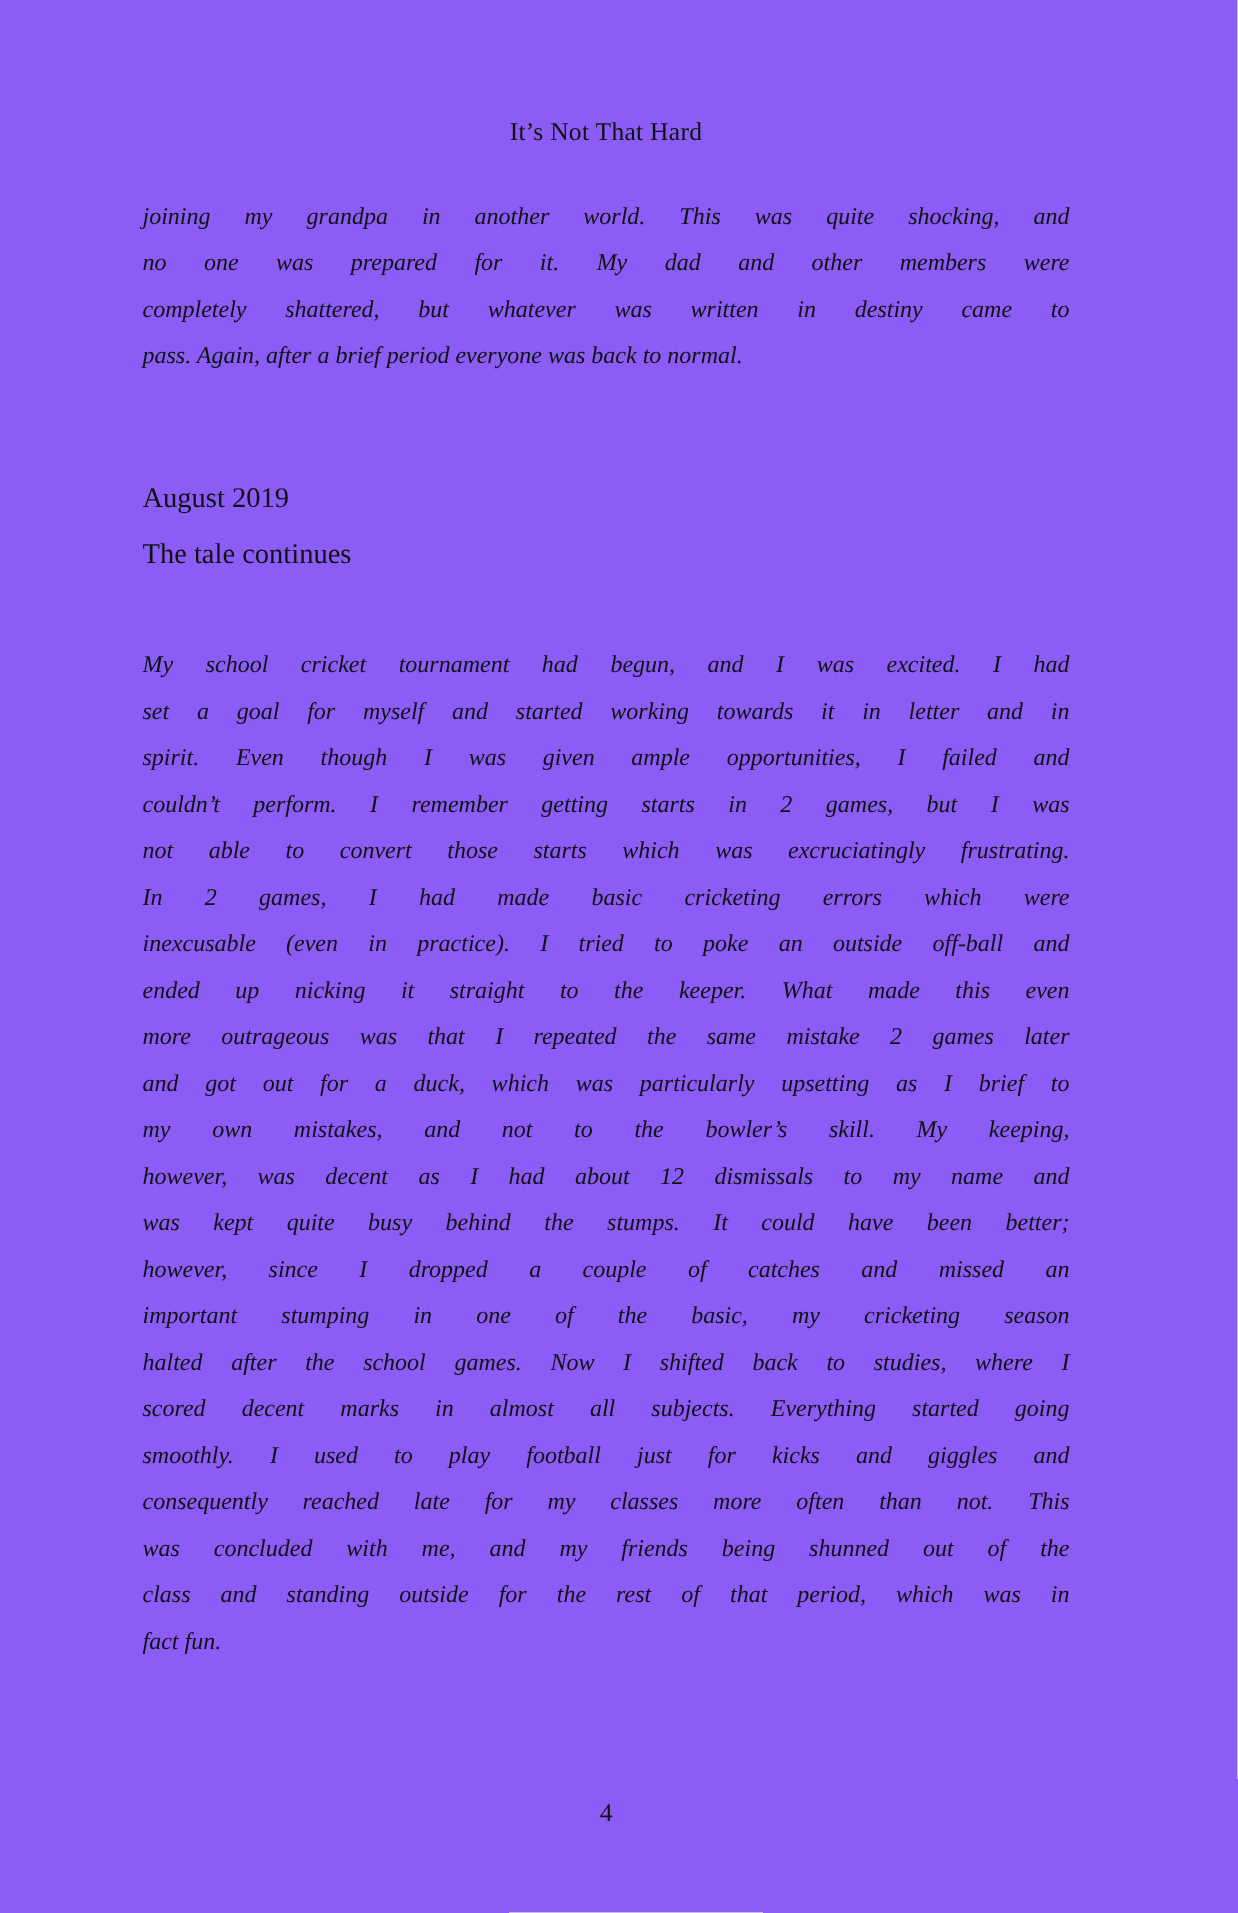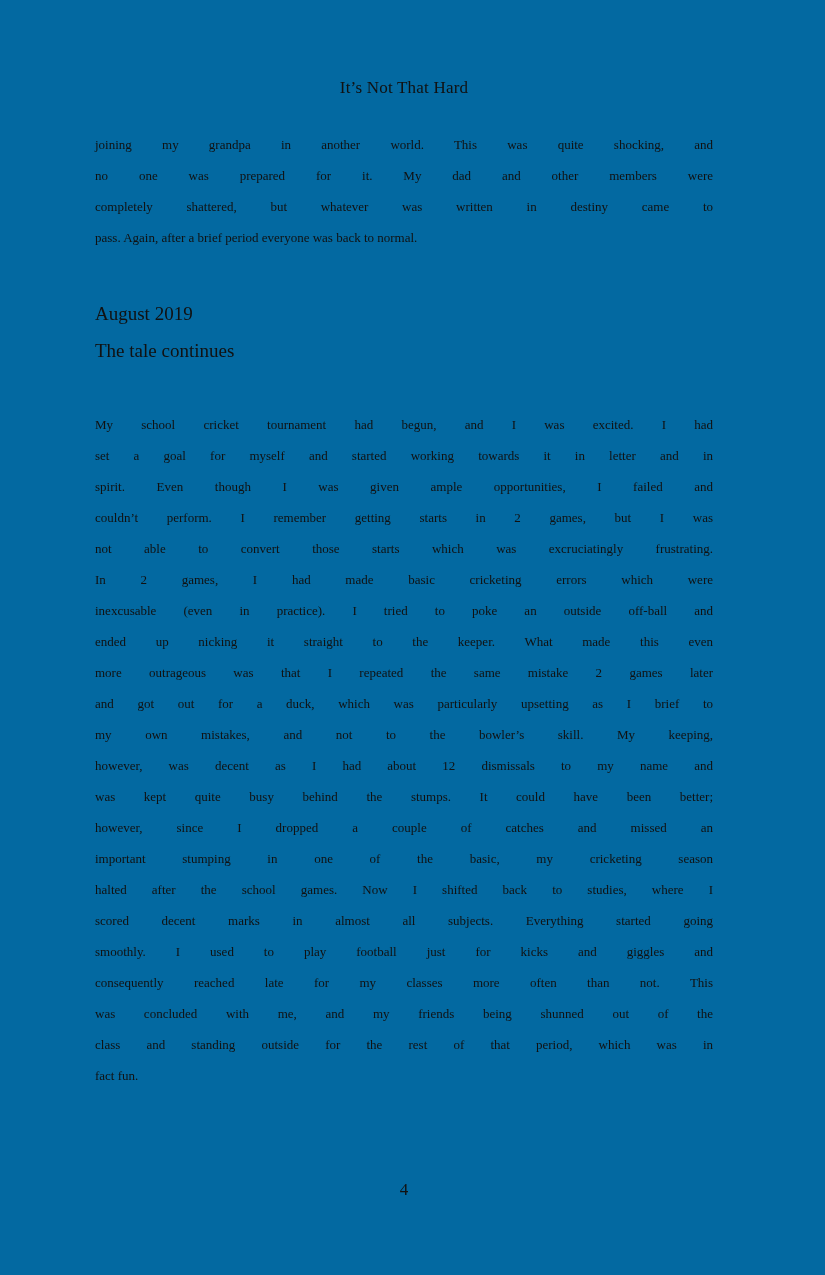--- a/index.html
+++ b/index.html
@@ -4,52 +4,53 @@
 <style>
   html, body {
     margin: 0;
     padding: 0;
     background: #ffffff;
   }
   .page {
     position: relative;
     width: 825px;
     height: 1275px;
-    background: #0369a1;
+    background: #8b5cf6;
     color: #111111;
     font-family: "Liberation Serif", "DejaVu Serif", serif;
     overflow: hidden;
   }
   .content {
     margin-left: 95px;
     width: 618px;
   }
   .running-header {
     padding-top: 76px;
     text-align: center;
     font-size: 17px;
     line-height: 24px;
     letter-spacing: 0.2px;
   }
   .paragraph {
-    font-size: 13px;
+    font-size: 16px;
+    font-style: italic;
   }
   .p1 { margin-top: 29px; }
   .p2 { margin-top: 43px; }
   .line {
     line-height: 31px;
     text-align: justify;
     text-align-last: justify;
     white-space: normal;
   }
   .line.last {
     text-align-last: left;
   }
   .section-heading {
-    margin-top: 45px;
+    margin-top: 64px;
     font-size: 19px;
     line-height: 31px;
   }
   .section-subtitle {
     margin-top: 6px;
     font-size: 19px;
     line-height: 31px;
   }
   .page-number {
     margin-top: 83px;

